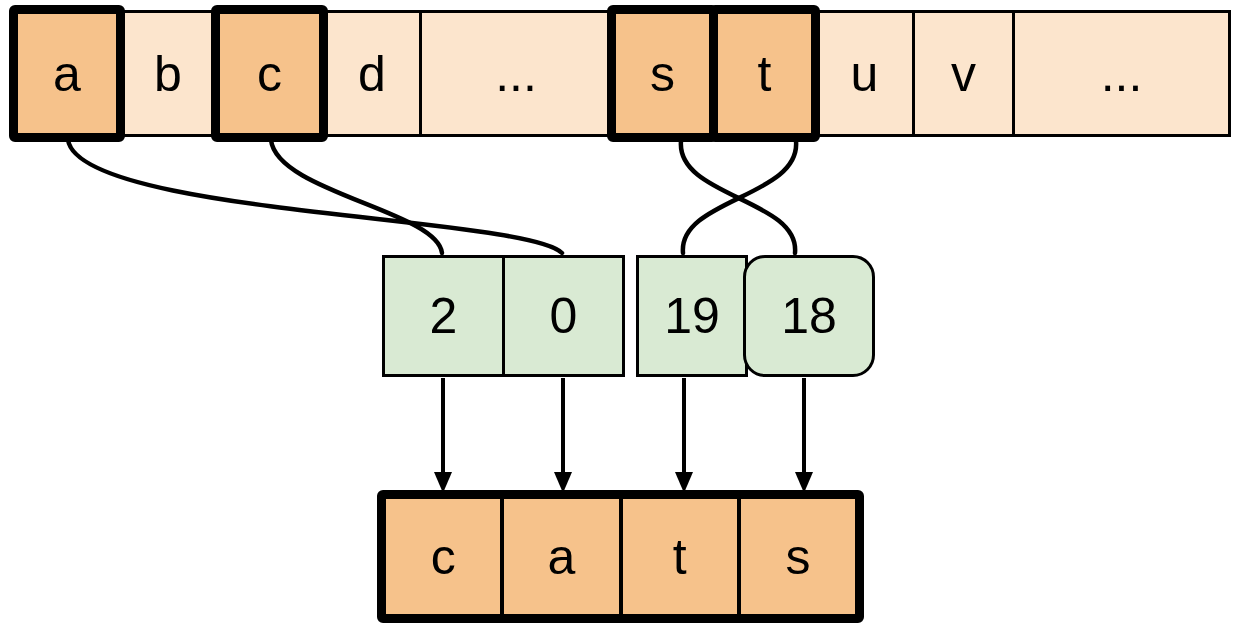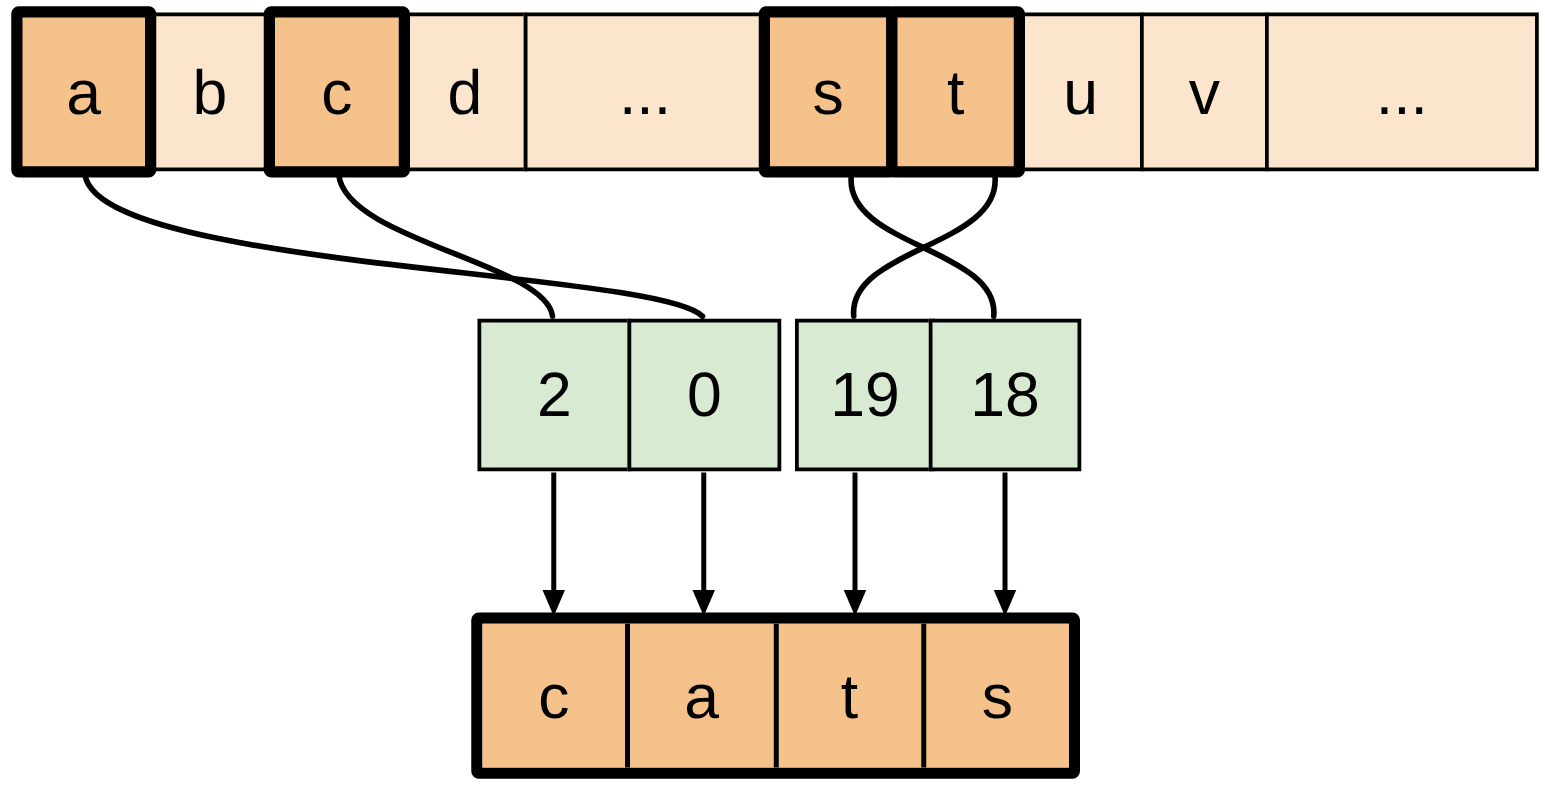--- a/index.html
+++ b/index.html
@@ -96,21 +96,21 @@
   <div class="cell top" style="left:419px; width:194px;">...</div>
   <div class="cell top hl" style="left:607px; width:111px;">s</div>
   <div class="cell top hl" style="left:709px; width:111px;">t</div>
   <div class="cell top" style="left:814px; width:101px;">u</div>
   <div class="cell top" style="left:912px; width:103px;">v</div>
   <div class="cell top" style="left:1012px;width:219px;">...</div>
 
   <div class="cell index" style="left:382px; width:123px;">2</div>
   <div class="cell index" style="left:502px; width:123px;">0</div>
   <div class="cell index" style="left:613px; width:112px;margin-left:23px;">19</div>
-  <div class="cell index" style="left:743px; width:122px;">18</div>
+  <div class="cell index" style="left:743px; width:132px;border-radius:22px;">18</div>
 
   <div class="word-box">
     <div class="word-cell">c</div>
     <div class="word-cell">a</div>
     <div class="word-cell">t</div>
     <div class="word-cell">s</div>
   </div>
 
   <svg class="overlay" viewBox="0 0 1236 635">
     <path class="curve" d="M 68 140 C 80 215, 525 216, 562 253"></path>

